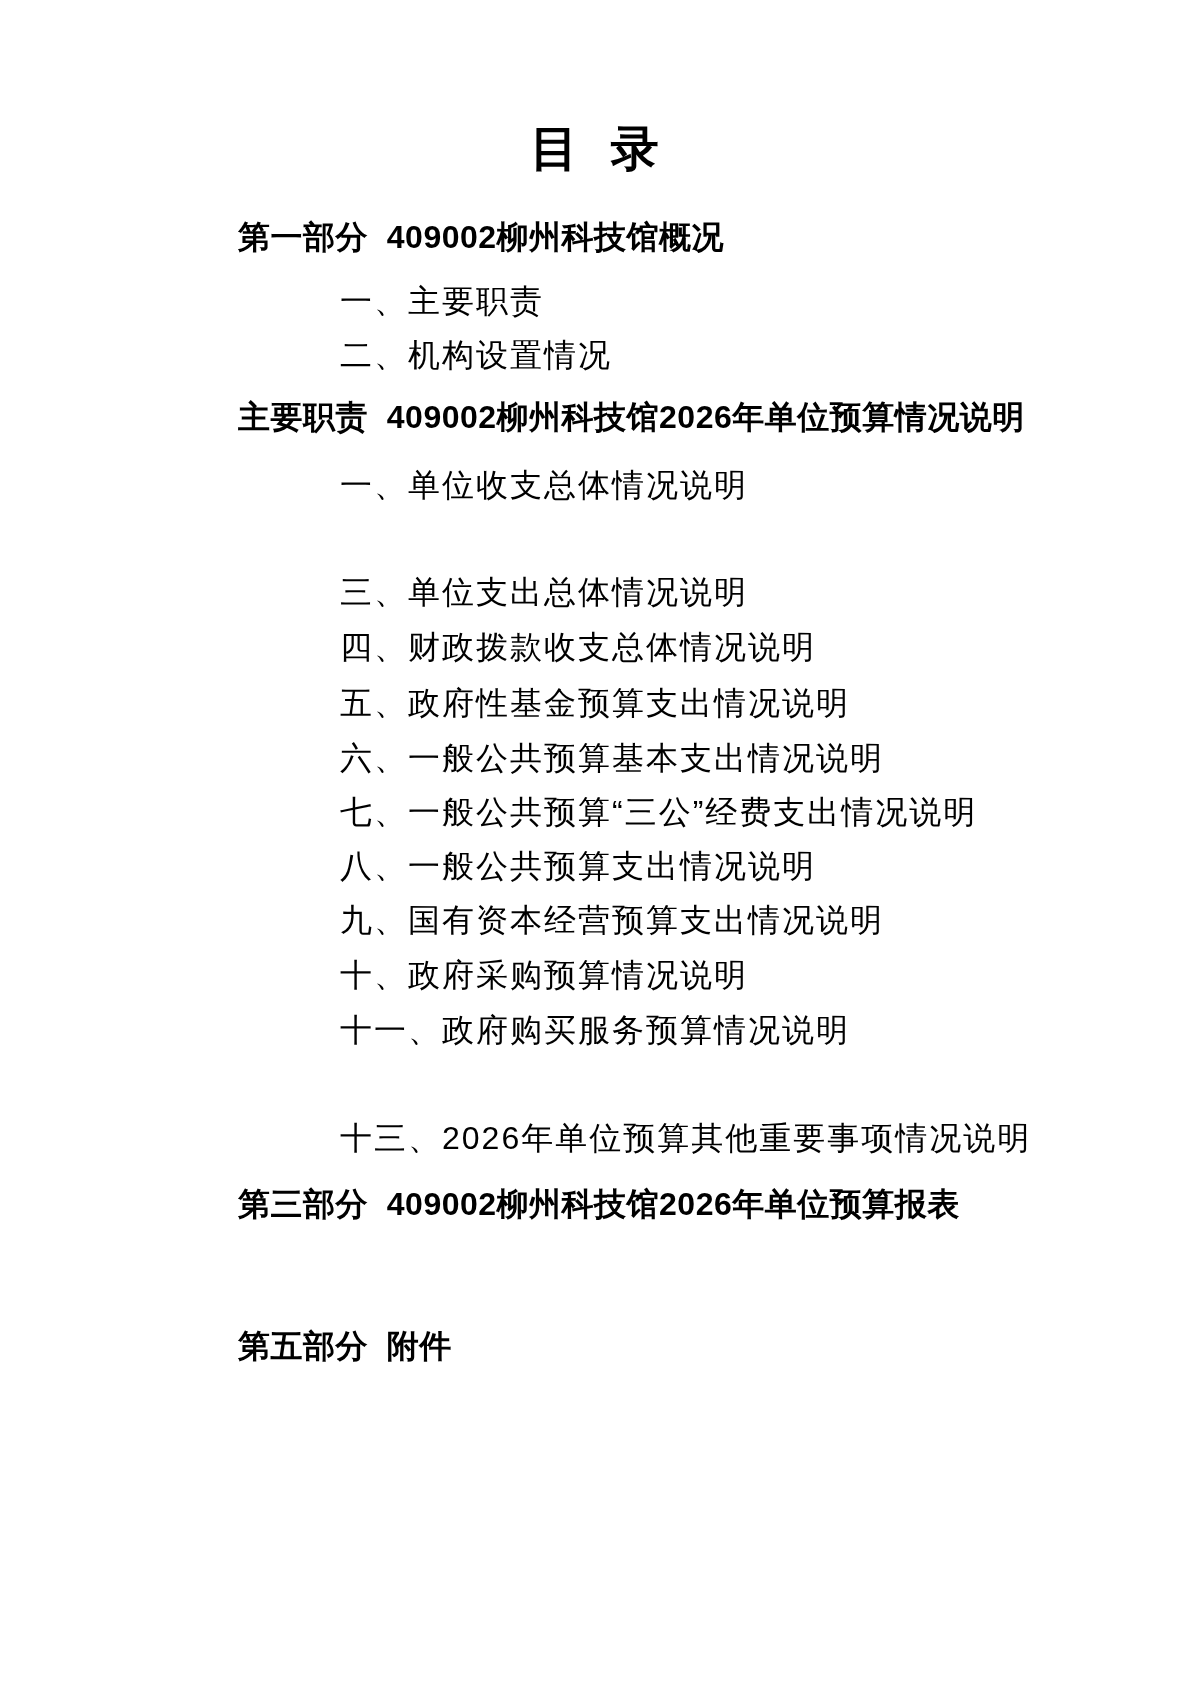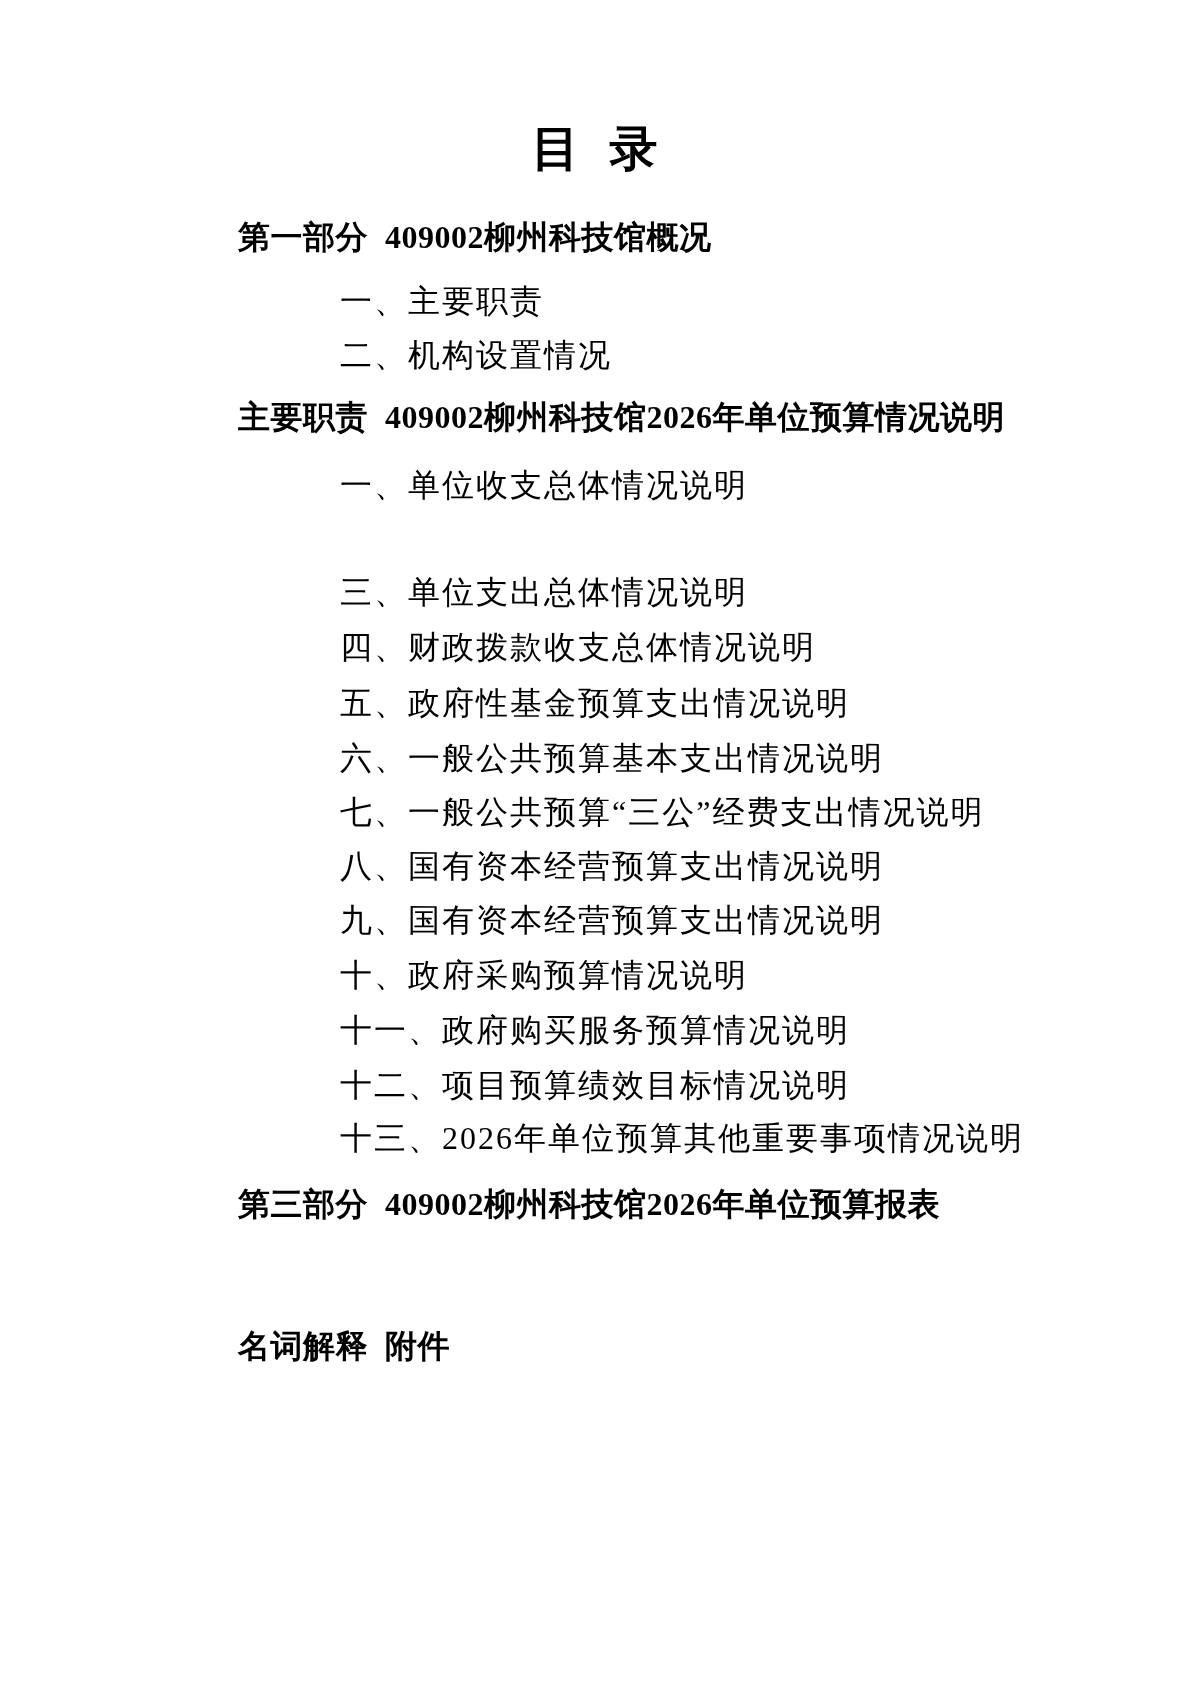--- a/index.html
+++ b/index.html
@@ -5,21 +5,21 @@
   html, body {
     margin: 0;
     padding: 0;
     background: #ffffff;
   }
   .page {
     position: relative;
     width: 1191px;
     height: 1479px;
     background: #ffffff;
-    font-family: Liberation Serif, serif;
+    font-family: Liberation Sans, sans-serif;
     color: #000000;
     overflow: hidden;
   }
   .line {
     position: absolute;
     white-space: pre;
     transform: translateY(-50%);
     line-height: 1;
   }
   .doc-title {
@@ -65,30 +65,29 @@
   <div class="line item" style="top:592px">三、单位支出总体情况说明</div>
 
   <div class="line item" style="top:647px">四、财政拨款收支总体情况说明</div>
 
   <div class="line item" style="top:703px">五、政府性基金预算支出情况说明</div>
 
   <div class="line item" style="top:758px">六、一般公共预算基本支出情况说明</div>
 
   <div class="line item" style="top:812px">七、一般公共预算“三公”经费支出情况说明</div>
 
-  <div class="line item" style="top:866px">八、国有资本经营预算支出情况说明</div>
+  <div class="line item" style="top:866px">八、一般公共预算支出情况说明</div>
 
   <div class="line item" style="top:920px">九、国有资本经营预算支出情况说明</div>
 
   <div class="line item" style="top:975px">十、政府采购预算情况说明</div>
 
   <div class="line item" style="top:1030px">十一、政府购买服务预算情况说明</div>
 
-  <div class="line item" style="top:1085px">十二、项目预算绩效目标情况说明</div>
 
   <div class="line item" style="top:1138px">十三、2026年单位预算其他重要事项情况说明</div>
 
   <div class="line heading" style="top:1204px">第三部分  409002柳州科技馆2026年单位预算报表</div>
 
 
-  <div class="line heading" style="top:1346px">名词解释  附件</div>
+  <div class="line heading" style="top:1346px">第五部分  附件</div>
 
 </div>
 
 </body></html>

